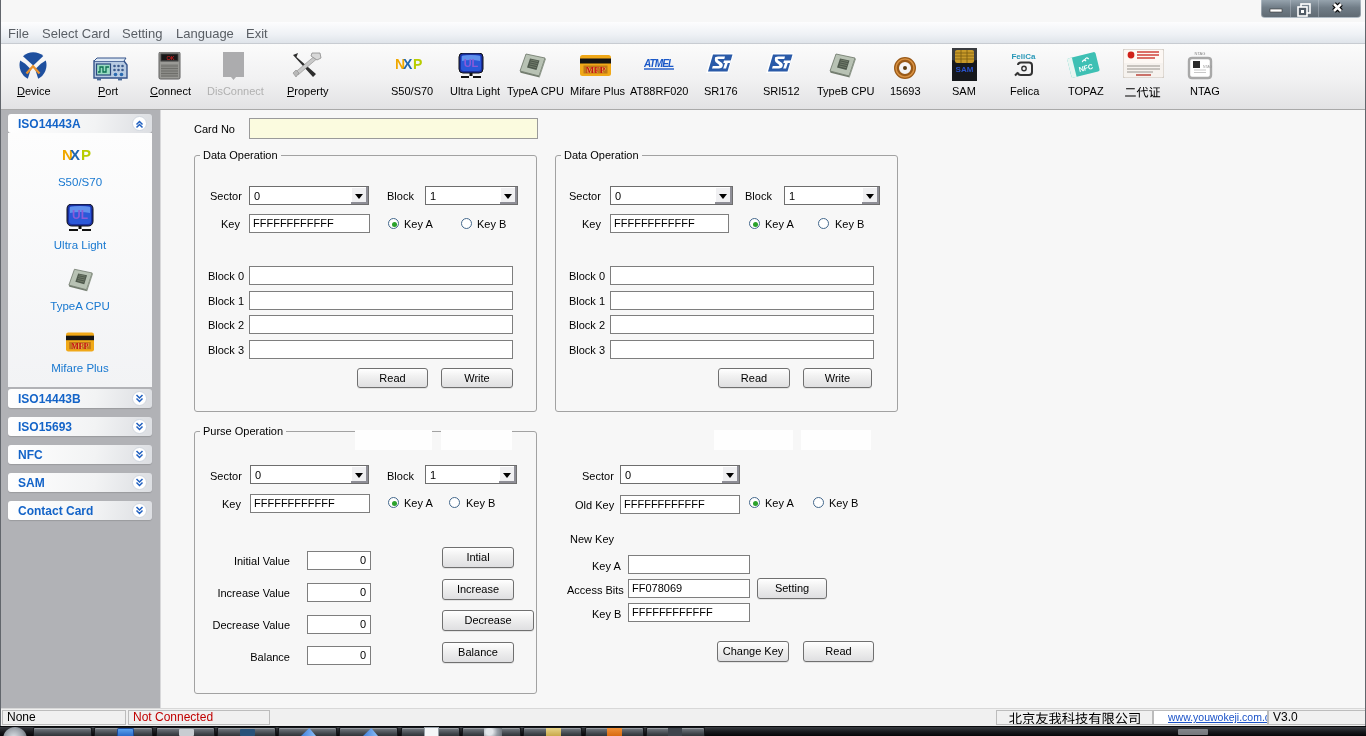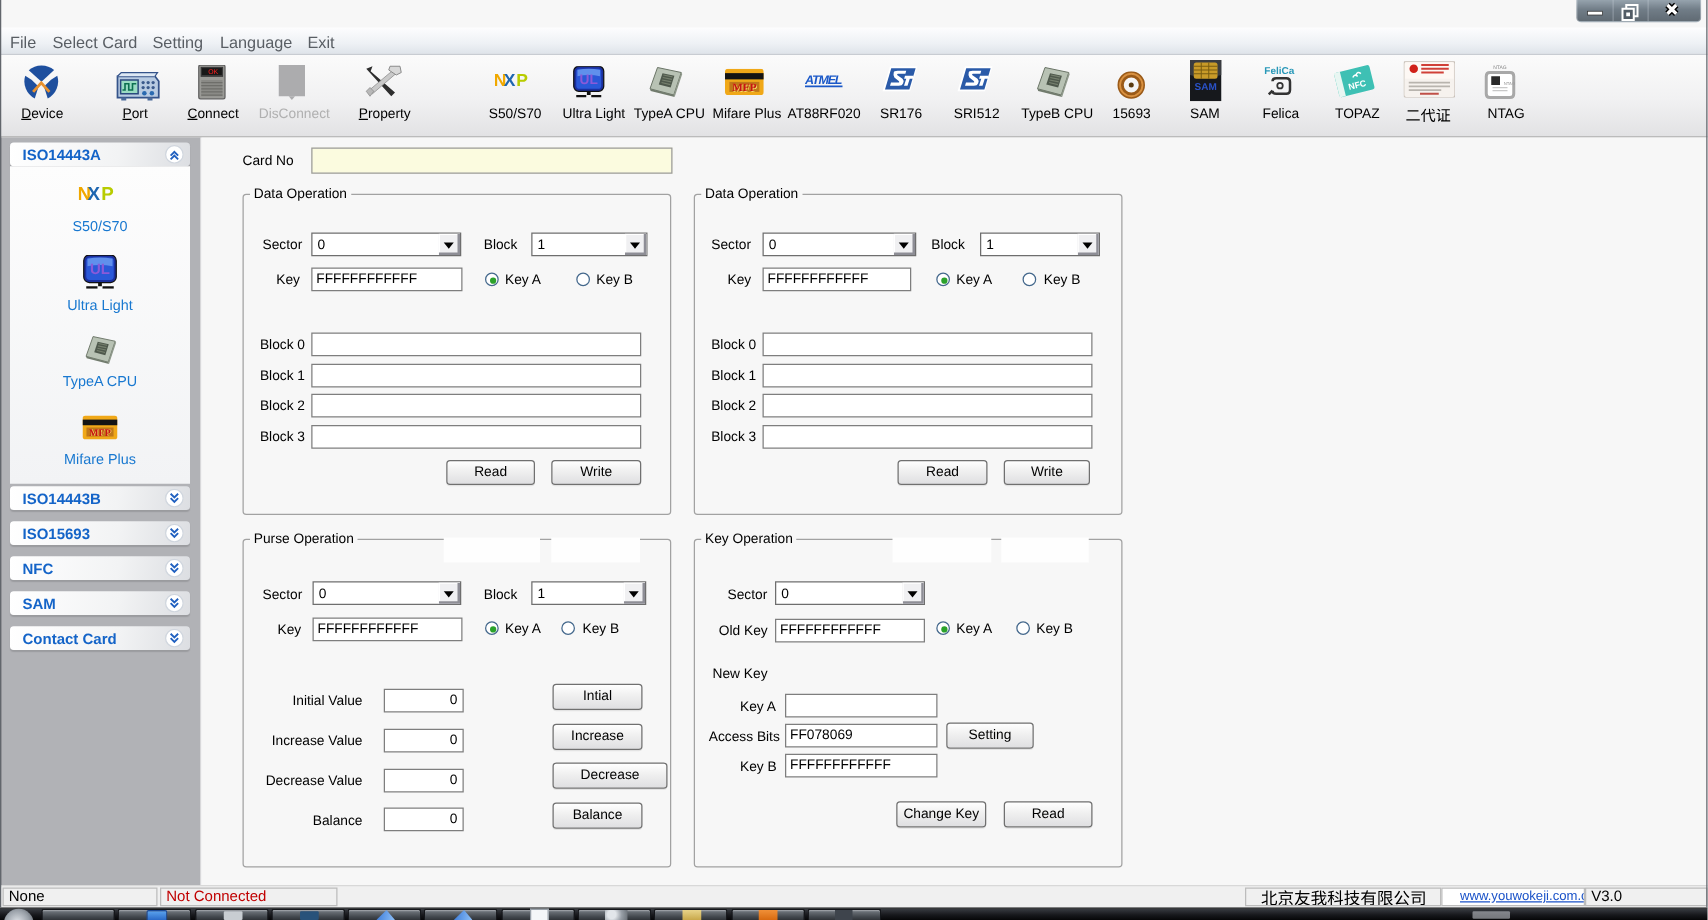--- a/index.html
+++ b/index.html
@@ -419,23 +419,20 @@
   <div class="inp" style="left:307px;top:583px;width:64px;text-align:right;padding-right:4px">0</div>
   <div class="lbr" style="left:190px;top:619px;width:100px">Decrease Value</div>
   <div class="inp" style="left:307px;top:615px;width:64px;text-align:right;padding-right:4px">0</div>
   <div class="lbr" style="left:190px;top:651px;width:100px">Balance</div>
   <div class="inp" style="left:307px;top:646px;width:64px;text-align:right;padding-right:4px">0</div>
   <div class="btn" style="left:442px;top:547px;width:72px;height:21px">Intial</div>
   <div class="btn" style="left:442px;top:579px;width:72px;height:21px">Increase</div>
   <div class="btn" style="left:442px;top:610px;width:92px;height:21px">Decrease</div>
   <div class="btn" style="left:442px;top:642px;width:72px;height:21px">Balance</div>
 
-  <div class="grp" style="left:555px;top:431px;width:343px;height:263px">
-      <b>Key Operation</b>
-    </div>
   <div class="wb" style="left:714px;top:430px;width:79px"></div>
   <div class="wb" style="left:801px;top:430px;width:70px"></div>
   <div class="lb" style="left:582px;top:470px">Sector</div>
   <div class="cmb" style="left:620px;top:465px;width:120px">
       <span>0</span>
       <div class="ar"></div>
     </div>
   <div class="lb" style="left:575px;top:499px">Old Key</div>
   <div class="inp" style="left:620px;top:495px;width:120px">FFFFFFFFFFFF</div>
   <div class="rad on" style="left:749px;top:497px"></div>

